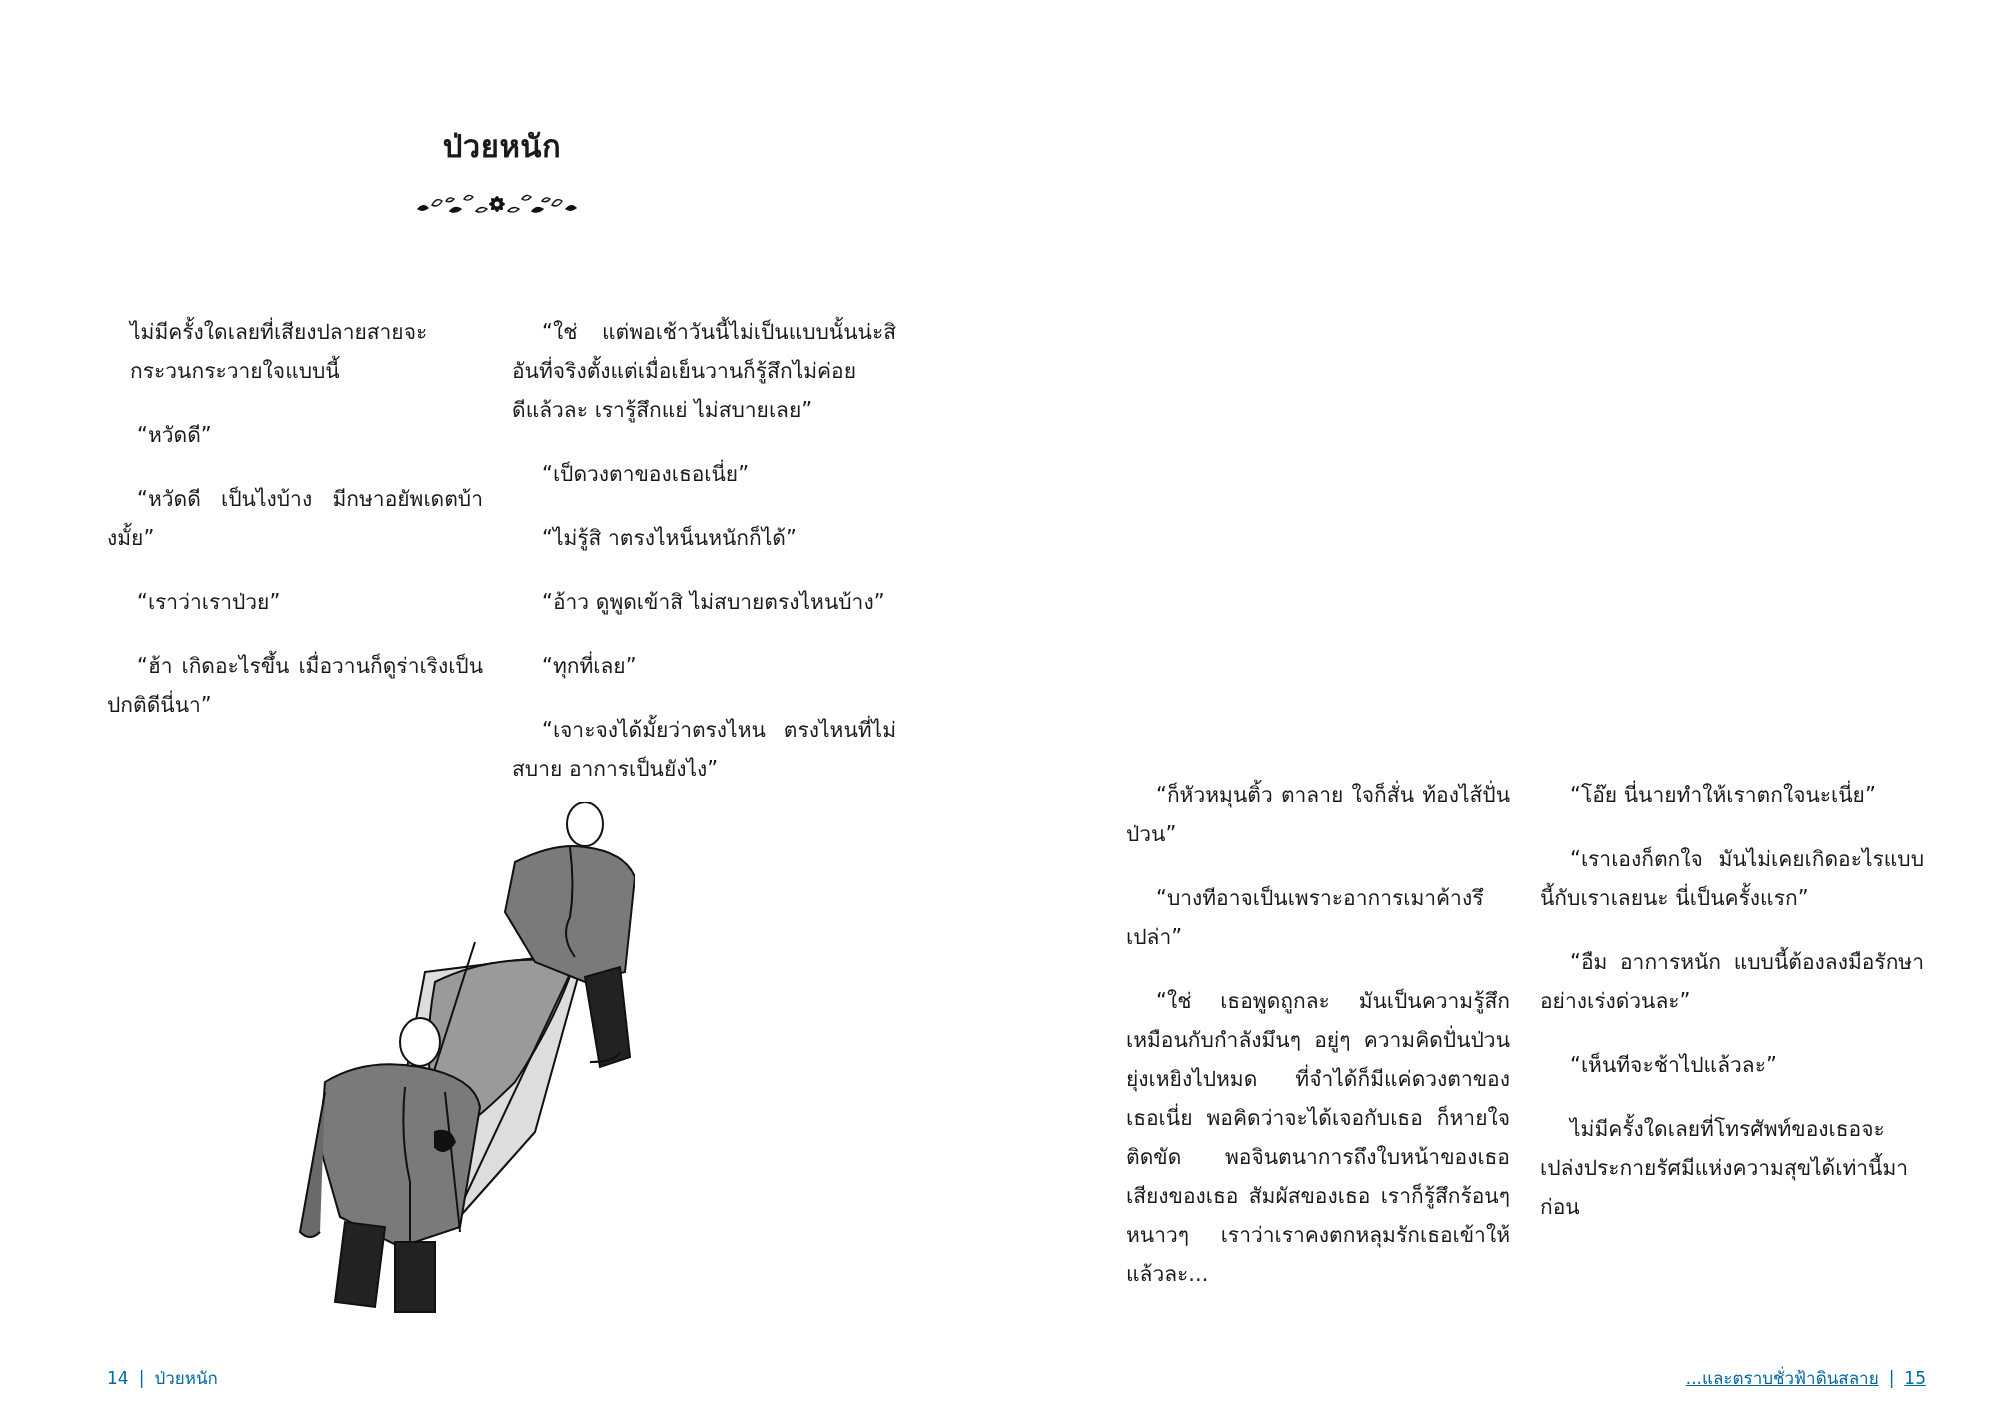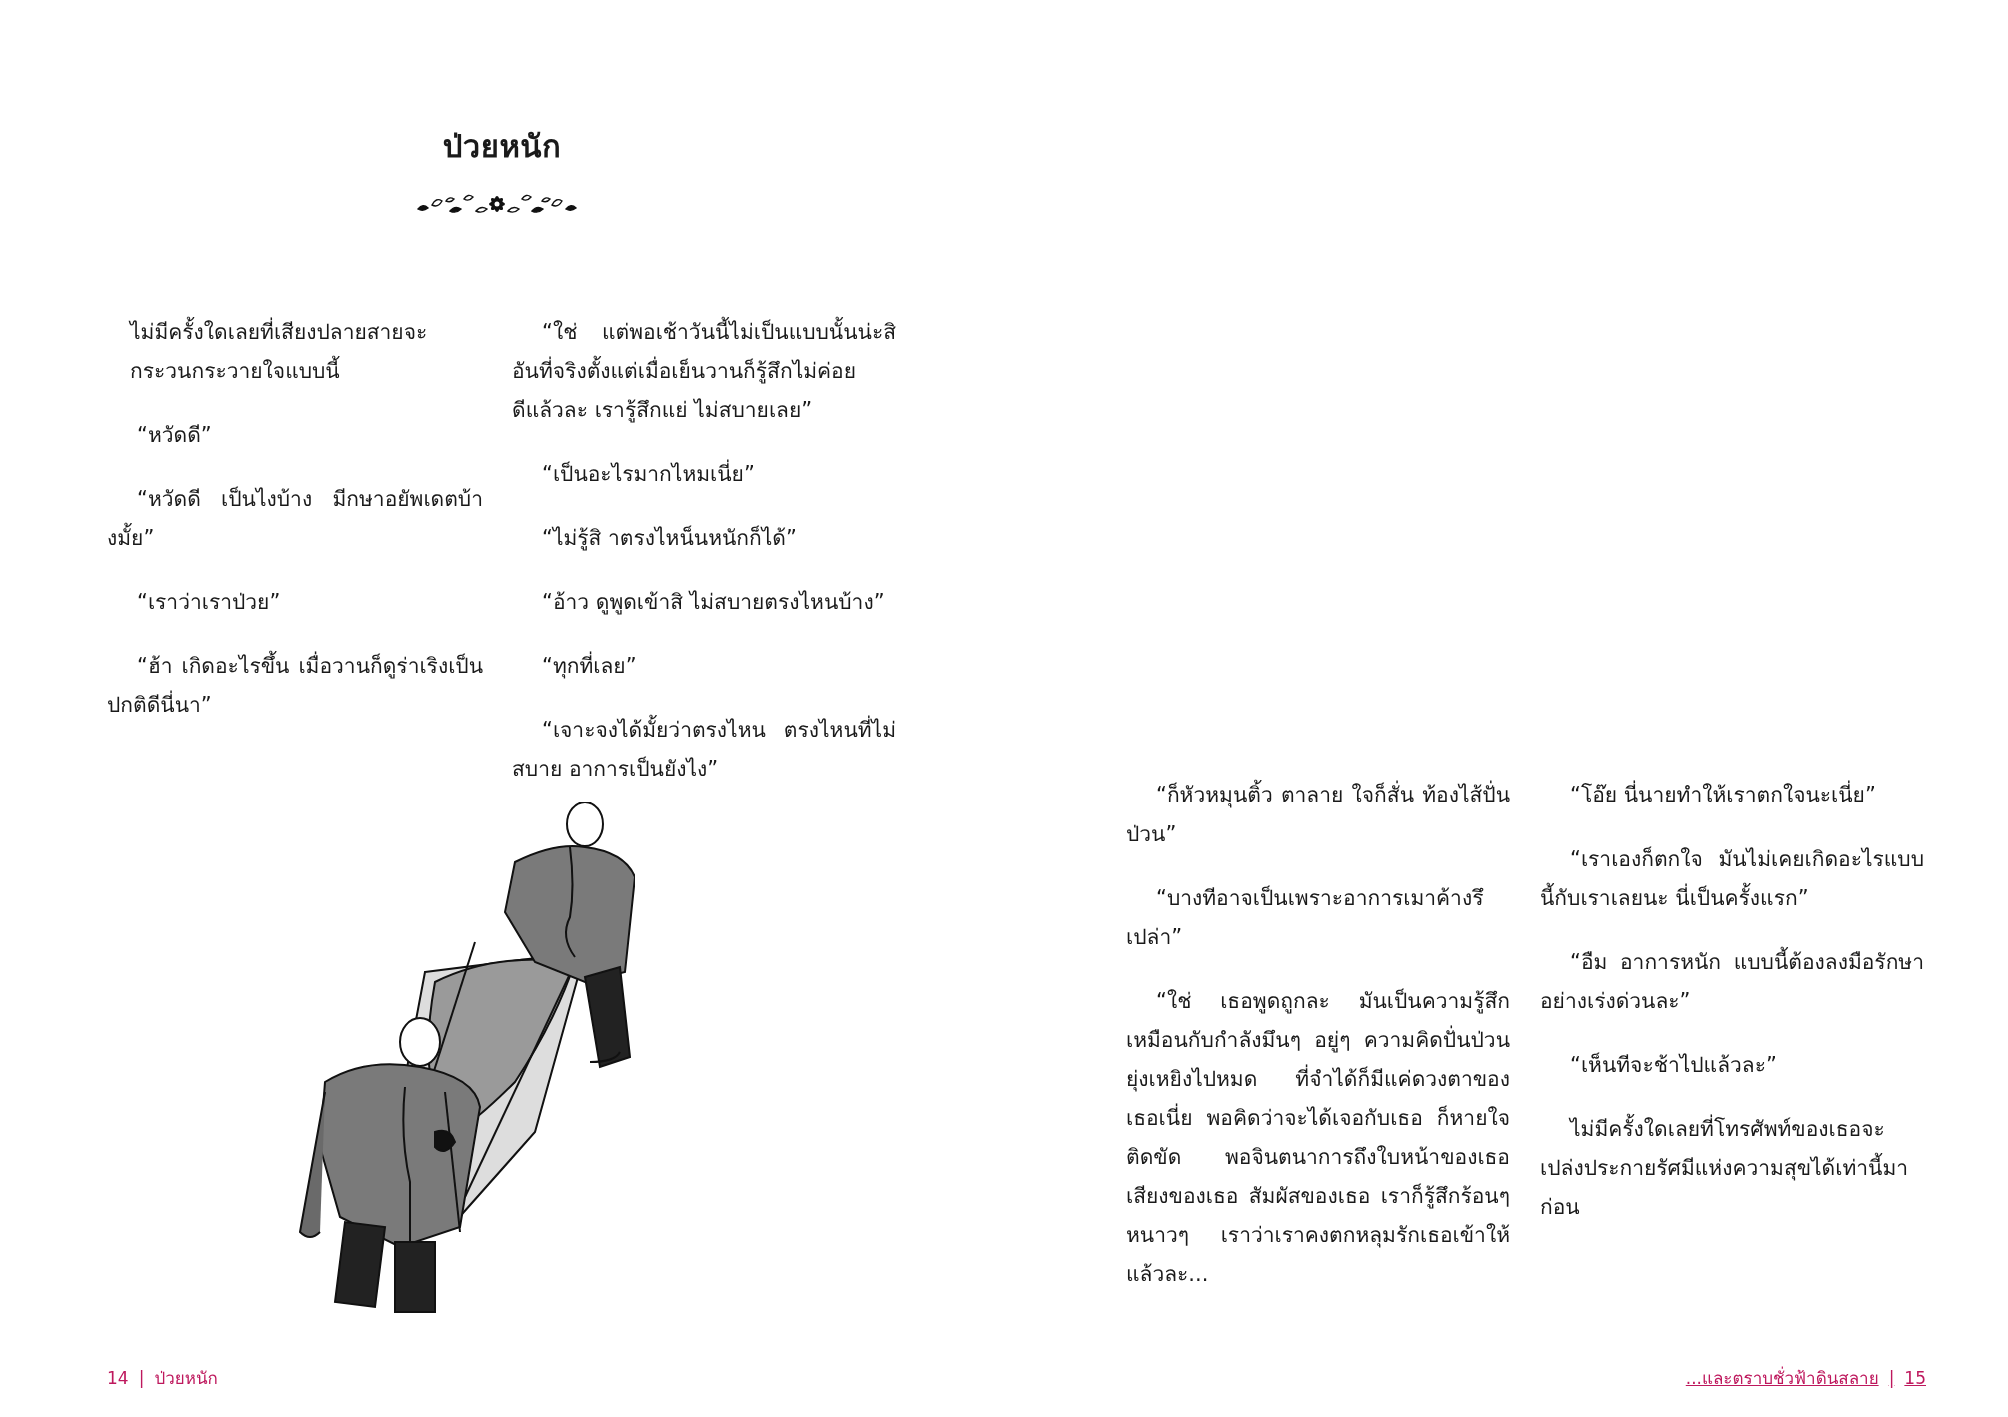--- a/index.html
+++ b/index.html
@@ -26,21 +26,21 @@
     position: absolute; font-size: 21px; line-height: 39px; text-align: justify;
   }
   .col p { margin: 0 0 25px 0; text-indent: 30px; }
   .col p.noindent { text-indent: 0; margin-left: 23px; }
 
   .col-l1 { left: 107px; top: 296px; width: 376px; }
   .col-l2 { left: 512px; top: 296px; width: 384px; }
   .col-r1 { left: 122px; top: 759px; width: 384px; }
   .col-r2 { left: 536px; top: 759px; width: 384px; }
 
-  .footer { position: absolute; top: 1347px; font-size: 17px; color: #be185d; }
+  .footer { position: absolute; top: 1347px; font-size: 17px; color: #0369a1; }
   .footer-left { left: 107px; }
   .footer-right { right: 82px; text-decoration: underline; }
   .footer .sep { margin: 0 10px; }
 
   .illus { position: absolute; }
   .illus-stretcher { left: 285px; top: 785px; width: 350px; height: 530px; }
 </style>
 </head>
 <body>
 
@@ -76,21 +76,21 @@
   <div class="col col-l1">
     <p class="noindent">ไม่มีครั้งใดเลยที่เสียงปลายสายจะกระวนกระวายใจแบบนี้</p>
     <p>“หวัดดี”</p>
     <p>“หวัดดี เป็นไงบ้าง มีกษาอยัพเดตบ้างมั้ย”</p>
     <p>“เราว่าเราป่วย”</p>
     <p>“ฮ้า เกิดอะไรขึ้น เมื่อวานก็ดูร่าเริงเป็นปกติดีนี่นา”</p>
   </div>
 
   <div class="col col-l2">
     <p>“ใช่ แต่พอเช้าวันนี้ไม่เป็นแบบนั้นน่ะสิ อันที่จริงตั้งแต่เมื่อเย็นวานก็รู้สึกไม่ค่อยดีแล้วละ เรารู้สึกแย่ ไม่สบายเลย”</p>
-    <p>“เป็นอะไรมากไหมเนี่ย”</p>
+    <p>“เป็ดวงตาของเธอเนี่ย”</p>
     <p>“ไม่รู้สิ าตรงไหน็นหนักก็ได้”</p>
     <p>“อ้าว ดูพูดเข้าสิ ไม่สบายตรงไหนบ้าง”</p>
     <p>“ทุกที่เลย”</p>
     <p>“เจาะจงได้มั้ยว่าตรงไหน ตรงไหนที่ไม่สบาย อาการเป็นยังไง”</p>
   </div>
 
   <svg class="illus illus-stretcher" viewBox="0 0 350 530">
     <g stroke="#111" stroke-width="2" fill="#fff">
 
       <path d="M140 170 L300 150 L250 330 L170 420 L110 330 Z" fill="#ddd"></path>

